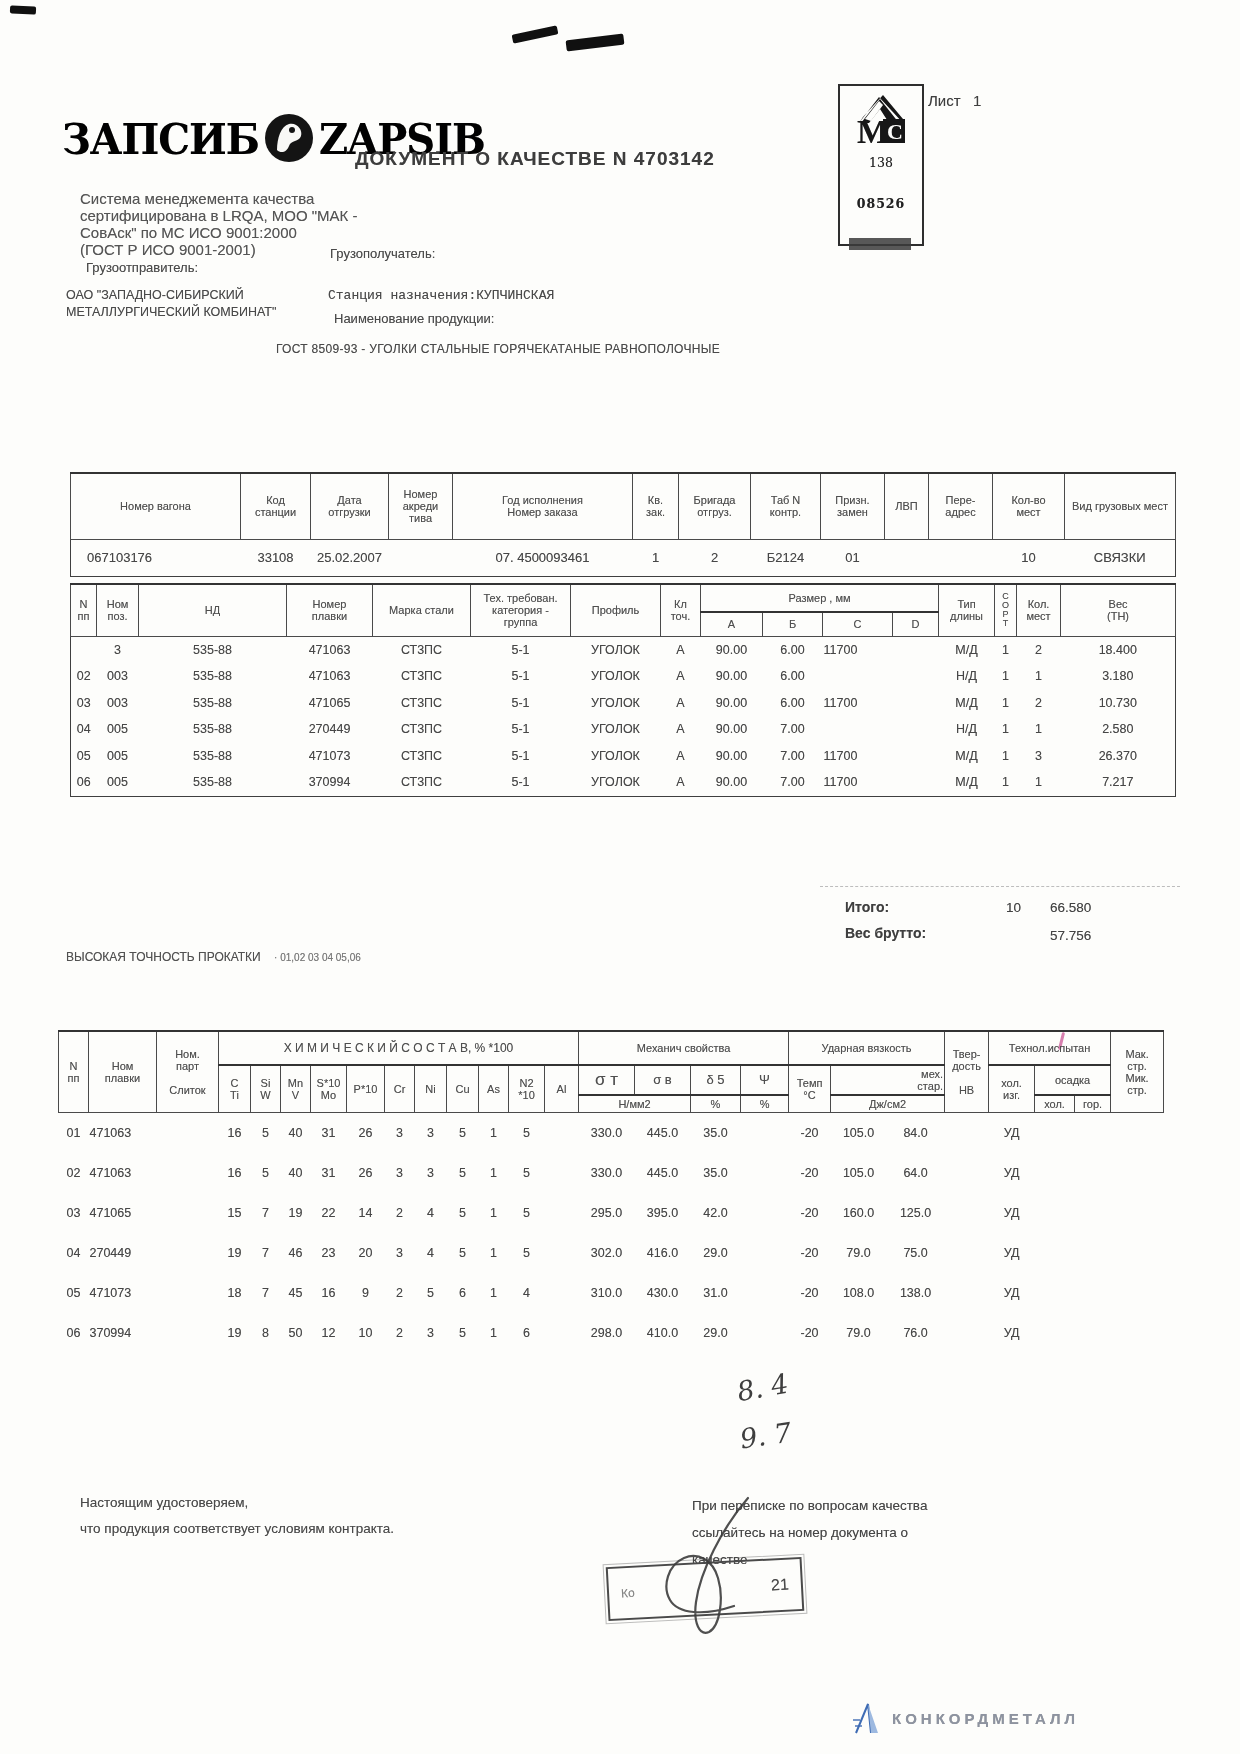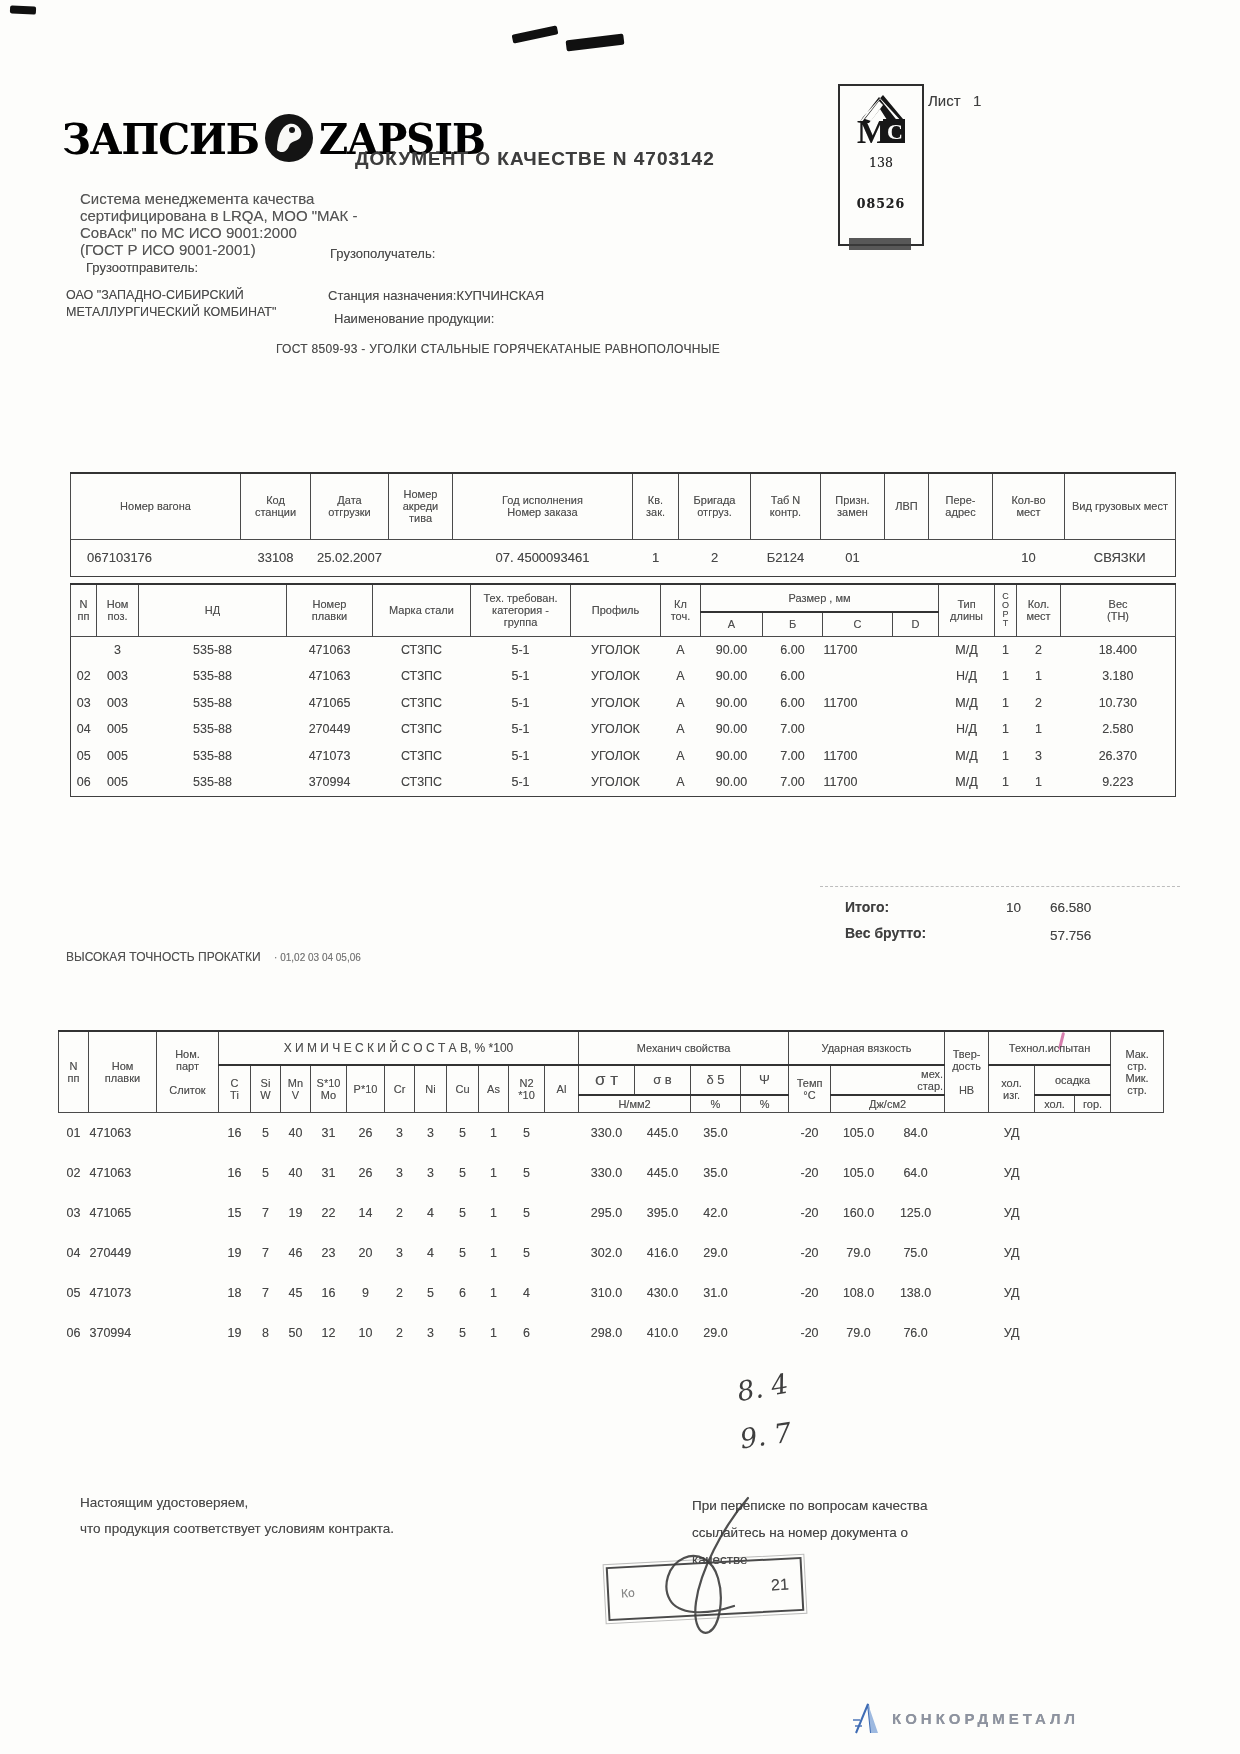--- a/index.html
+++ b/index.html
@@ -85,21 +85,21 @@
   </div>
 
   <div class="abs" style="left:928px;top:92px;font-size:15px;color:#3f3f3f;">
     <span>Лист</span>&nbsp;&nbsp;&nbsp;<span>1</span>
   </div>
 
   <div class="abs" style="left:86px;top:260px;font-size:13px;">Грузоотправитель:</div>
   <div class="abs pre" style="left:66px;top:287px;font-size:12.5px;line-height:17px;">ОАО "ЗАПАДНО-СИБИРСКИЙ
 МЕТАЛЛУРГИЧЕСКИЙ КОМБИНАТ"</div>
   <div class="abs" style="left:330px;top:246px;font-size:13px;">Грузополучатель:</div>
-  <div class="abs" style="left:328px;top:288px;font-size:13px;">Станция назначения:КУПЧИНСКАЯ</div>
+  <div class="abs" style="left:328px;top:288px;font-size:13px;font-family:Liberation Mono, monospace;">Станция назначения:КУПЧИНСКАЯ</div>
   <div class="abs" style="left:334px;top:311px;font-size:13px;">Наименование    продукции:</div>
   <div class="abs" style="left:228px;top:342px;font-size:12px;letter-spacing:.3px;margin-left:48px;">ГОСТ 8509-93  -  УГОЛКИ СТАЛЬНЫЕ ГОРЯЧЕКАТАНЫЕ РАВНОПОЛОЧНЫЕ</div>
 
   <table class="abs framed wagon" style="left:70px;top:472px;width:1105px;">
     <colgroup>
         <col style="width:170px">
         <col style="width:70px">
         <col style="width:78px">
         <col style="width:64px">
         <col style="width:180px">
@@ -319,21 +319,21 @@
           <td>5-1</td>
           <td>УГОЛОК</td>
           <td>А</td>
           <td>90.00</td>
           <td>7.00</td>
           <td style="text-align:left;">11700</td>
           <td></td>
           <td>М/Д</td>
           <td>1</td>
           <td>1</td>
-          <td>9.223</td>
+          <td>7.217</td>
         </tr>
       </tbody>
   </table>
 
   <div class="abs dashes" style="left:820px;top:886px;"></div>
 
   <div class="abs totline" style="left:845px;top:899px;">Итого:</div>
   <div class="abs totval" style="left:1006px;top:900px;">10</div>
   <div class="abs totval" style="left:1050px;top:900px;">66.580</div>
   <div class="abs totline" style="left:845px;top:925px;">Вес брутто:</div>

